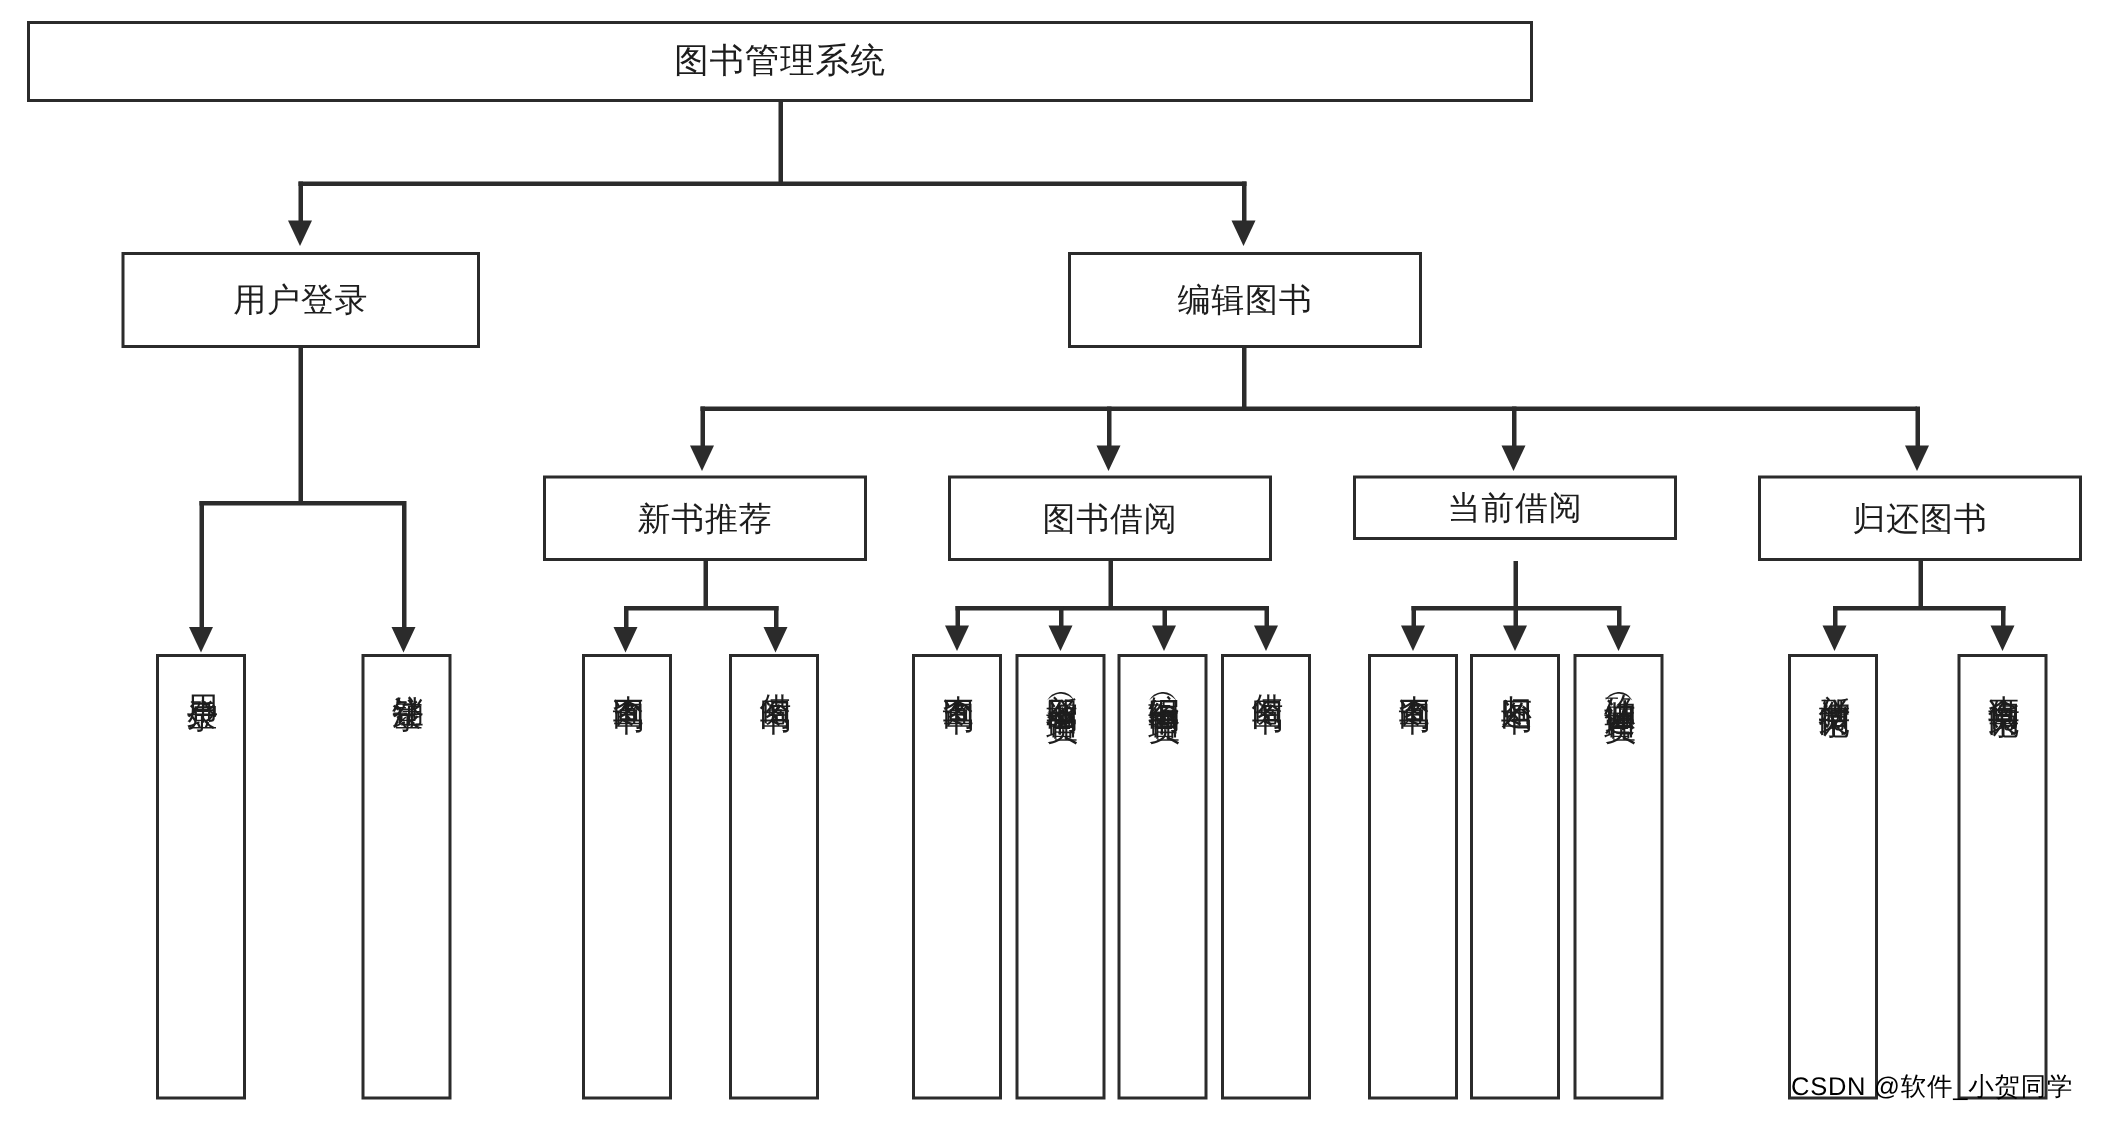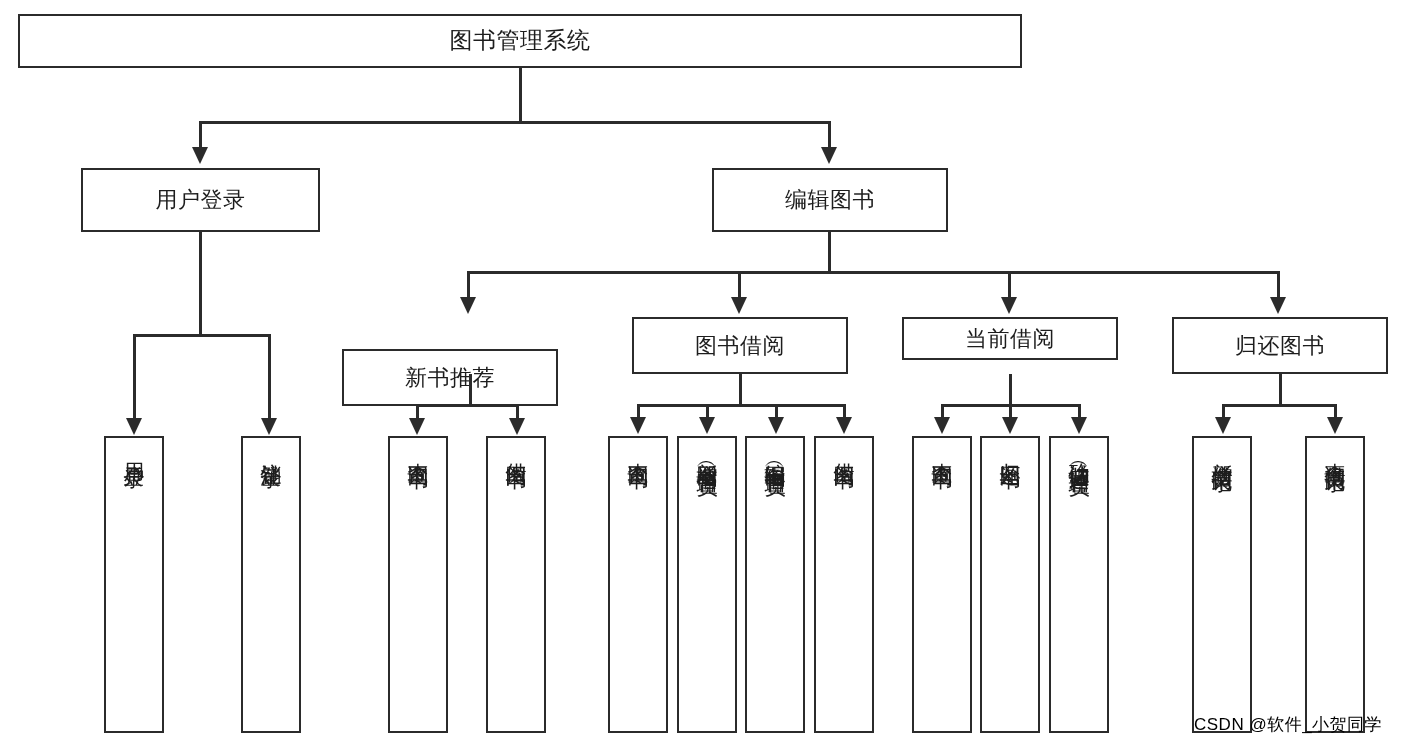--- a/index.html
+++ b/index.html
@@ -106,21 +106,21 @@
   <div class="ln hl" style="left:467px;top:271px;width:811px;height:3px;"></div>
   <div class="ln vl" style="left:467px;top:271px;width:3px;height:28px;"></div>
   <div class="arrow" style="left:460px;top:297px;"></div>
   <div class="ln vl" style="left:738px;top:271px;width:3px;height:28px;"></div>
   <div class="arrow" style="left:731px;top:297px;"></div>
   <div class="ln vl" style="left:1008px;top:271px;width:3px;height:28px;"></div>
   <div class="arrow" style="left:1001px;top:297px;"></div>
   <div class="ln vl" style="left:1277px;top:271px;width:3px;height:28px;"></div>
   <div class="arrow" style="left:1270px;top:297px;"></div>
 
-  <div class="node h" style="left:342px;top:317px;width:216px;height:57px;margin-top:32px;">
+  <div class="node h" style="left:362px;top:317px;width:216px;height:57px;">
     <span class="lbl">新书推荐</span>
   </div>
   <div class="node h" style="left:632px;top:317px;width:216px;height:57px;align-items:center;">
     <span class="lbl">图书借阅</span>
   </div>
   <div class="node h" style="left:902px;top:317px;width:216px;height:43px;">
     <span class="lbl">当前借阅</span>
   </div>
   <div class="node h" style="left:1172px;top:317px;width:216px;height:57px;">
     <span class="lbl">归还图书</span>

